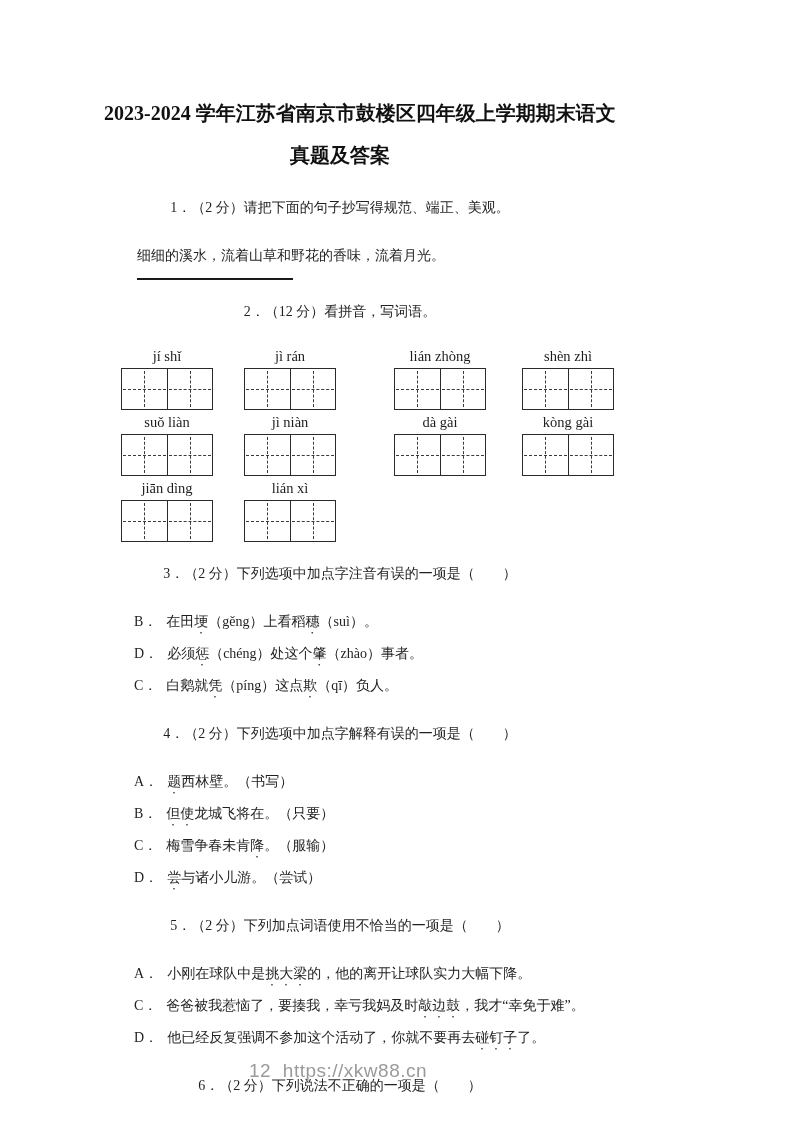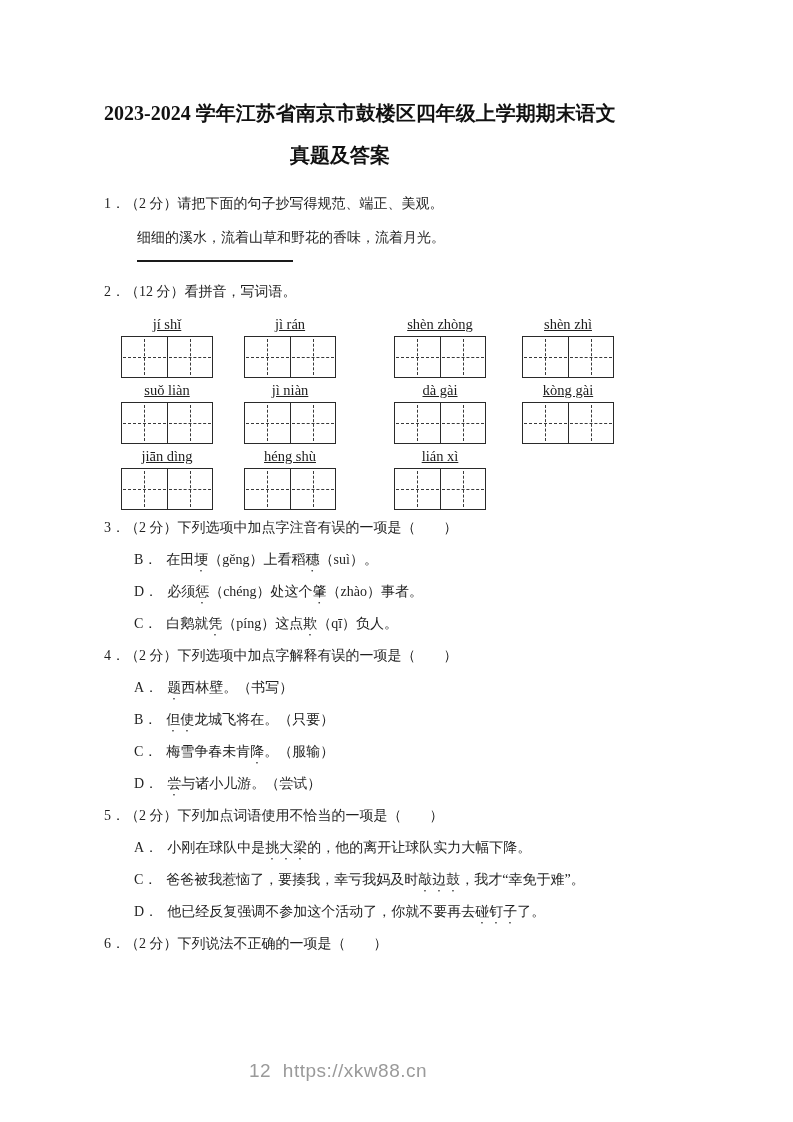--- a/index.html
+++ b/index.html
@@ -18,31 +18,31 @@
   .title {
     margin: 0;
     text-align: center;
     font-size: 20px;
     font-weight: bold;
     line-height: 42px;
     color: #111;
   }
   .title-line { display: block; white-space: nowrap; }
   .question { margin: 0; }
-  .q-header { margin: 0; line-height: 32px; white-space: nowrap; }
+  .q-header { margin: 16px; line-height: 32px; white-space: nowrap; text-align: center; }
   .q1 { margin-top: 12px; }
   .q-indent { margin: 2px 0 0 0; padding-left: 33px; line-height: 32px; white-space: nowrap; }
   .answer-line {
     height: 0;
     width: 156px;
     margin: 6px 0 0 33px;
     border-bottom: 2px solid #1a1a1a;
   }
   .q2 { margin-top: 14px; }
-  .pinyin-grid { margin: 4px 0 2px 0; text-decoration: underline; }
+  .pinyin-grid { margin: 4px 0 2px 0; }
   .pinyin-row { display: flex; padding-left: 17px; }
   .pinyin-col { width: 92px; display: flex; flex-direction: column; align-items: center; }
   .pinyin-col:nth-child(2) { margin-left: 31px; }
   .pinyin-col:nth-child(3) { margin-left: 58px; }
   .pinyin-col:nth-child(4) { margin-left: 36px; }
   .pinyin-label {
     height: 24px; line-height: 24px;
     font-size: 14.5px; white-space: nowrap; text-align: center;
     color: #1c1c1c;
   }
@@ -110,21 +110,21 @@
             </div>
           </div>
           <div class="pinyin-col">
             <div class="pinyin-label">jì rán</div>
             <div class="wbox">
               <div class="wcell"></div>
               <div class="wcell"></div>
             </div>
           </div>
           <div class="pinyin-col">
-            <div class="pinyin-label">shèn zhòng</div>
+            <div class="pinyin-label">lián zhòng</div>
             <div class="wbox">
               <div class="wcell"></div>
               <div class="wcell"></div>
             </div>
           </div>
           <div class="pinyin-col">
             <div class="pinyin-label">shèn zhì</div>
             <div class="wbox">
               <div class="wcell"></div>
               <div class="wcell"></div>
@@ -157,27 +157,20 @@
             <div class="pinyin-label">kòng gài</div>
             <div class="wbox">
               <div class="wcell"></div>
               <div class="wcell"></div>
             </div>
           </div>
         </div>
         <div class="pinyin-row">
           <div class="pinyin-col">
             <div class="pinyin-label">jiān dìng</div>
-            <div class="wbox">
-              <div class="wcell"></div>
-              <div class="wcell"></div>
-            </div>
-          </div>
-          <div class="pinyin-col">
-            <div class="pinyin-label">héng shù</div>
             <div class="wbox">
               <div class="wcell"></div>
               <div class="wcell"></div>
             </div>
           </div>
           <div class="pinyin-col">
             <div class="pinyin-label">lián xì</div>
             <div class="wbox">
               <div class="wcell"></div>
               <div class="wcell"></div>

